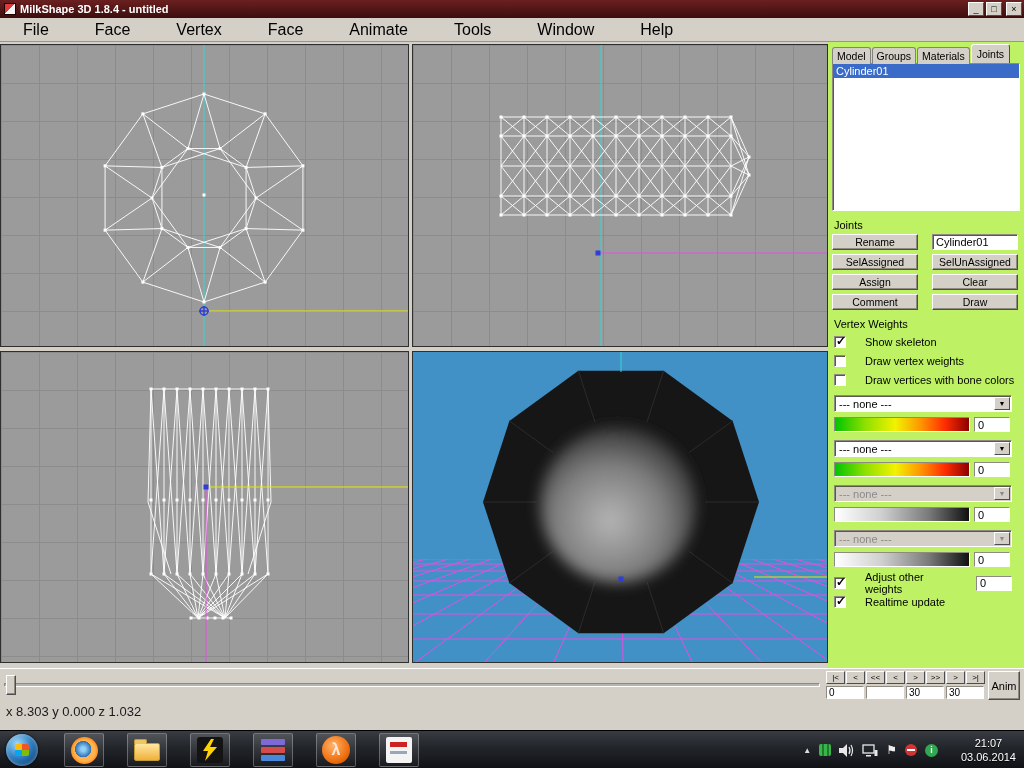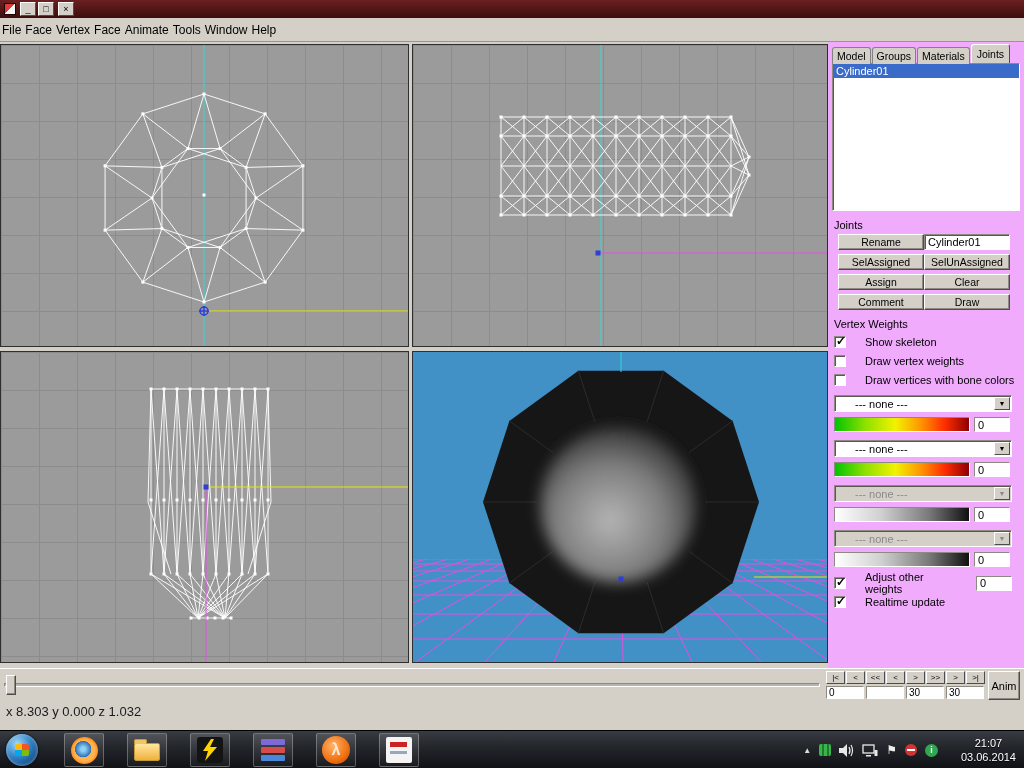--- a/index.html
+++ b/index.html
@@ -12,58 +12,58 @@
   .ms-icon { width:12px; height:12px; margin:0 4px 0 2px; background:linear-gradient(135deg,#e03a3a 50%,#f3f3f3 50%); border:1px solid #200; }
   .title-text { color:#fff; font-size:11px; font-weight:bold; flex:1; }
   .winbtns { display:flex; gap:2px; }
   .winbtn { width:16px; height:14px; background:#d4d0c8; border:1px solid; border-color:#fff #4d4d4d #4d4d4d #fff;
     font-size:9px; line-height:12px; text-align:center; color:#000; cursor:default; }
   .winbtn.close { margin-left:2px; }
 
   
   .menubar { position:absolute; top:18px; left:0; width:1024px; height:24px; background:#d4d0c8;
     border-bottom:1px solid #9a968e; display:flex; align-items:center; }
-  .menu-item { font-size:12px; color:#000; padding:0 2px; line-height:22px; cursor:default; }
+  .menu-item { font-size:16px; color:#000; padding:0 23px; line-height:22px; cursor:default; }
 
   
   .main { position:absolute; top:42px; left:0; width:1024px; height:626px; background:#d4d0c8; }
   .vp { position:absolute; border:1px solid #2f2f2f; overflow:hidden; }
   .vp svg { position:absolute; left:0; top:0; }
   .vp-gray { background-color:#9b9b9b;
     background-image:linear-gradient(to right,#8c8c8c 1px,transparent 1px),linear-gradient(to bottom,#8c8c8c 1px,transparent 1px);
     background-size:38px 38px; }
   .vp-blue { background:#4191c6; }
   #vp-front { left:0;   top:2px;   width:409px; height:303px; }
   #vp-side  { left:412px;top:2px;  width:416px; height:303px; }
   #vp-top   { left:0;   top:309px; width:409px; height:312px; }
   #vp-3d    { left:412px;top:309px;width:416px; height:312px; }
 
   
-  .panel { position:absolute; left:828px; top:0; width:196px; height:626px; background:#f0abfc; padding:2px 4px; }
+  .panel { position:absolute; left:828px; top:0; width:196px; height:626px; background:#bef264; padding:2px 4px; }
   .tabs { display:flex; align-items:flex-end; height:19px; }
   .tab { font-size:10.5px; padding:2px 4px; background:#d4d0c8; border:1px solid #828282; border-bottom:none;
     border-radius:3px 3px 0 0; margin-right:1px; position:relative; top:1px; color:#000; cursor:default; }
   .tab.active { padding:3px 5px; top:0; border-color:#fff #4d4d4d #d4d0c8 #fff; z-index:2; }
   .listbox { height:148px; background:#fff; border:1px solid; border-color:#8e8a82 #fff #fff #8e8a82;
     box-shadow:inset 1px 1px 0 #5a574f; overflow:hidden; }
   .list-item { font-size:11px; height:14px; line-height:14px; padding:0 3px; color:#000; cursor:default; }
   .list-item.selected { background:#3a6bc8; color:#fff; }
   .group-label { font-size:11px; color:#000; margin:8px 0 3px 2px; }
-  .btn-grid { display:grid; grid-template-columns:86px 86px; gap:4px 0; margin-left:6px; }
+  .btn-grid { display:grid; grid-template-columns:86px 86px; gap:4px 14px; margin-left:0; }
   .btn { height:16px; font-size:10.5px; line-height:14px; text-align:center; color:#000; background:#d4d0c8;
     border:1px solid; border-color:#fff #4d4d4d #4d4d4d #fff; box-shadow:inset -1px -1px 0 #8e8a82; cursor:default; }
   .text-input { width:86px; height:16px; font-size:11px; font-family:"Liberation Sans",sans-serif; padding:0 3px;
     background:#fff; border:1px solid; border-color:#8e8a82 #fff #fff #8e8a82; box-shadow:inset 1px 1px 0 #5a574f; }
   .check-row { display:flex; align-items:center; gap:19px; margin:5px 0 0 2px; font-size:11px; height:14px; color:#000; }
   .checkbox { width:12px; height:12px; background:#fff; border:1px solid; border-color:#8e8a82 #fff #fff #8e8a82;
     box-shadow:inset 1px 1px 0 #5a574f; position:relative; flex:none; }
   .checkbox.checked::after { content:"✓"; position:absolute; left:1px; top:-3px; font-size:12px; font-weight:bold; color:#000; }
   .combo { display:flex; height:17px; width:178px; margin:8px 0 0 2px; background:#fff; align-items:center;
     border:1px solid; border-color:#8e8a82 #fff #fff #8e8a82; box-shadow:inset 1px 1px 0 #5a574f; }
-  .combo-text { flex:1; font-size:11px; padding-left:20px; color:#000; }
+  .combo-text { flex:1; font-size:11px; padding-left:4px; color:#000; }
   .combo-btn { width:16px; height:13px; margin-right:1px; background:#d4d0c8; border:1px solid;
     border-color:#fff #4d4d4d #4d4d4d #fff; font-size:7px; display:flex; align-items:center; justify-content:center; color:#000; }
   .combo.disabled { background:#d4d0c8; }
   .combo.disabled .combo-text, .combo.disabled .combo-btn { color:#8a8a8a; }
   .weight-row { display:flex; gap:4px; margin:5px 0 0 2px; align-items:center; }
   .gradient-bar { width:136px; height:15px; border:1px solid; border-color:#8e8a82 #fff #fff #8e8a82;
     background:linear-gradient(90deg,#00c400 0%,#8ce000 22%,#f2f200 45%,#ff9000 65%,#ff2d00 82%,#8e0000 100%); }
   .gradient-bar.gray { background:linear-gradient(90deg,#ffffff 0%,#cfcfcf 35%,#7a7a7a 70%,#101010 100%); }
   .value-box { width:36px; height:15px; font-size:11px; font-family:"Liberation Sans",sans-serif; padding:0 3px;
     background:#fff; border:1px solid; border-color:#8e8a82 #fff #fff #8e8a82; }
@@ -132,20 +132,21 @@
   .clock { position:absolute; right:8px; top:5px; text-align:center; color:#fff; font-size:11px; line-height:14px;
     text-shadow:0 1px 1px #000; cursor:default; }
 </style>
 </head>
 <body>
 
 <div class="screen">
 
   <div class="titlebar">
     <div class="ms-icon"></div>
+    <span class="title-text">MilkShape 3D 1.8.4 - untitled</span>
     <div class="winbtns">
       <div class="winbtn">_</div>
       <div class="winbtn">□</div>
       <div class="winbtn close">×</div>
     </div>
   </div>
 
   <div class="menubar">
     <span class="menu-item">File</span>
     <span class="menu-item">Face</span>

